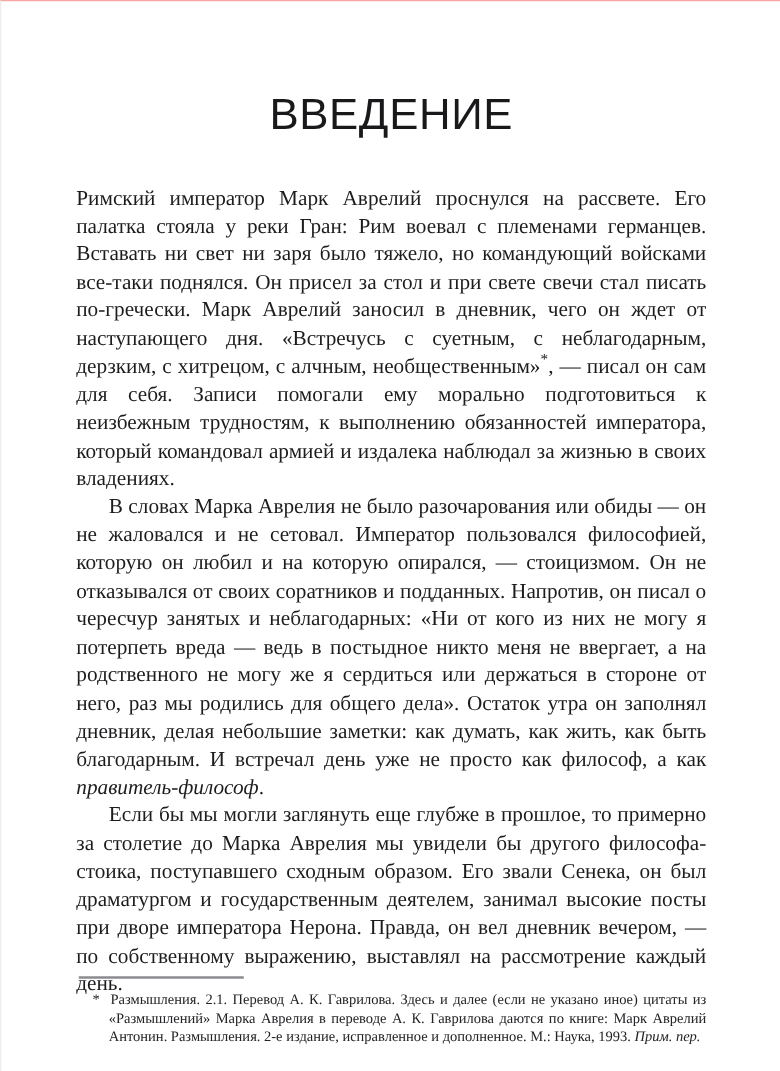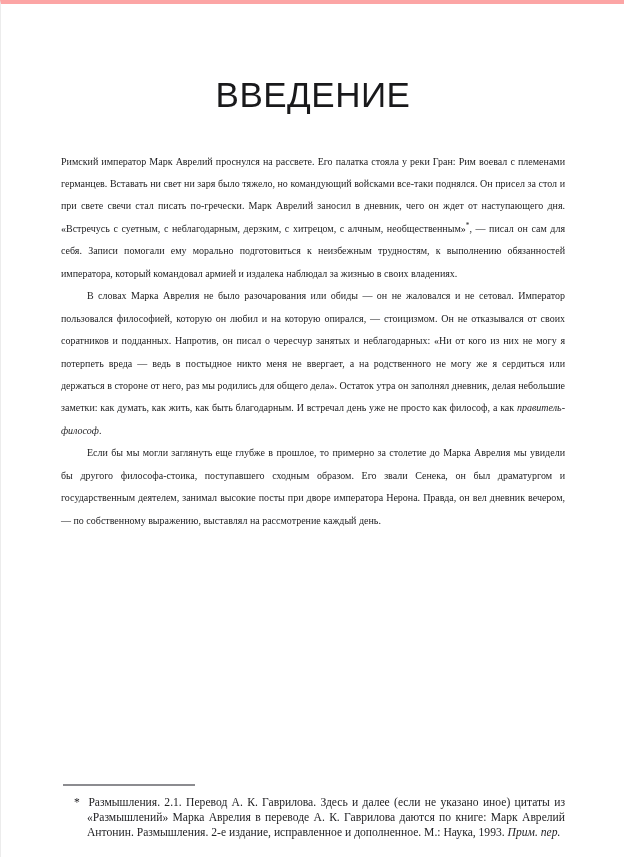--- a/index.html
+++ b/index.html
@@ -6,21 +6,21 @@
     margin: 0;
     padding: 0;
     background: #ffffff;
   }
   .page {
     position: relative;
     width: 624px;
     height: 857px;
     background: #ffffff;
     box-sizing: border-box;
-    border-top: 4px solid #fca5a5;
+    border-top: 1px solid #fca5a5;
     border-left: 1px solid #ececec;
     overflow: hidden;
   }
   .content {
     position: absolute;
     left: 60px;
     top: 0;
     width: 504px;
   }
 
@@ -32,21 +32,21 @@
     color: #19191b;
     text-align: center;
     margin: 0;
     padding-top: 72px;
     line-height: 1.1;
   }
 
   .body-block {
     margin-top: 36px;
     font-family: "Liberation Serif", serif;
-    font-size: 10px;
+    font-size: 17px;
     line-height: 22.45px;
     color: #1c1c1e;
     text-align: justify;
     text-justify: inter-word;
     hyphens: manual;
   }
   .body-block p {
     margin: 0;
     text-indent: 0;
   }

